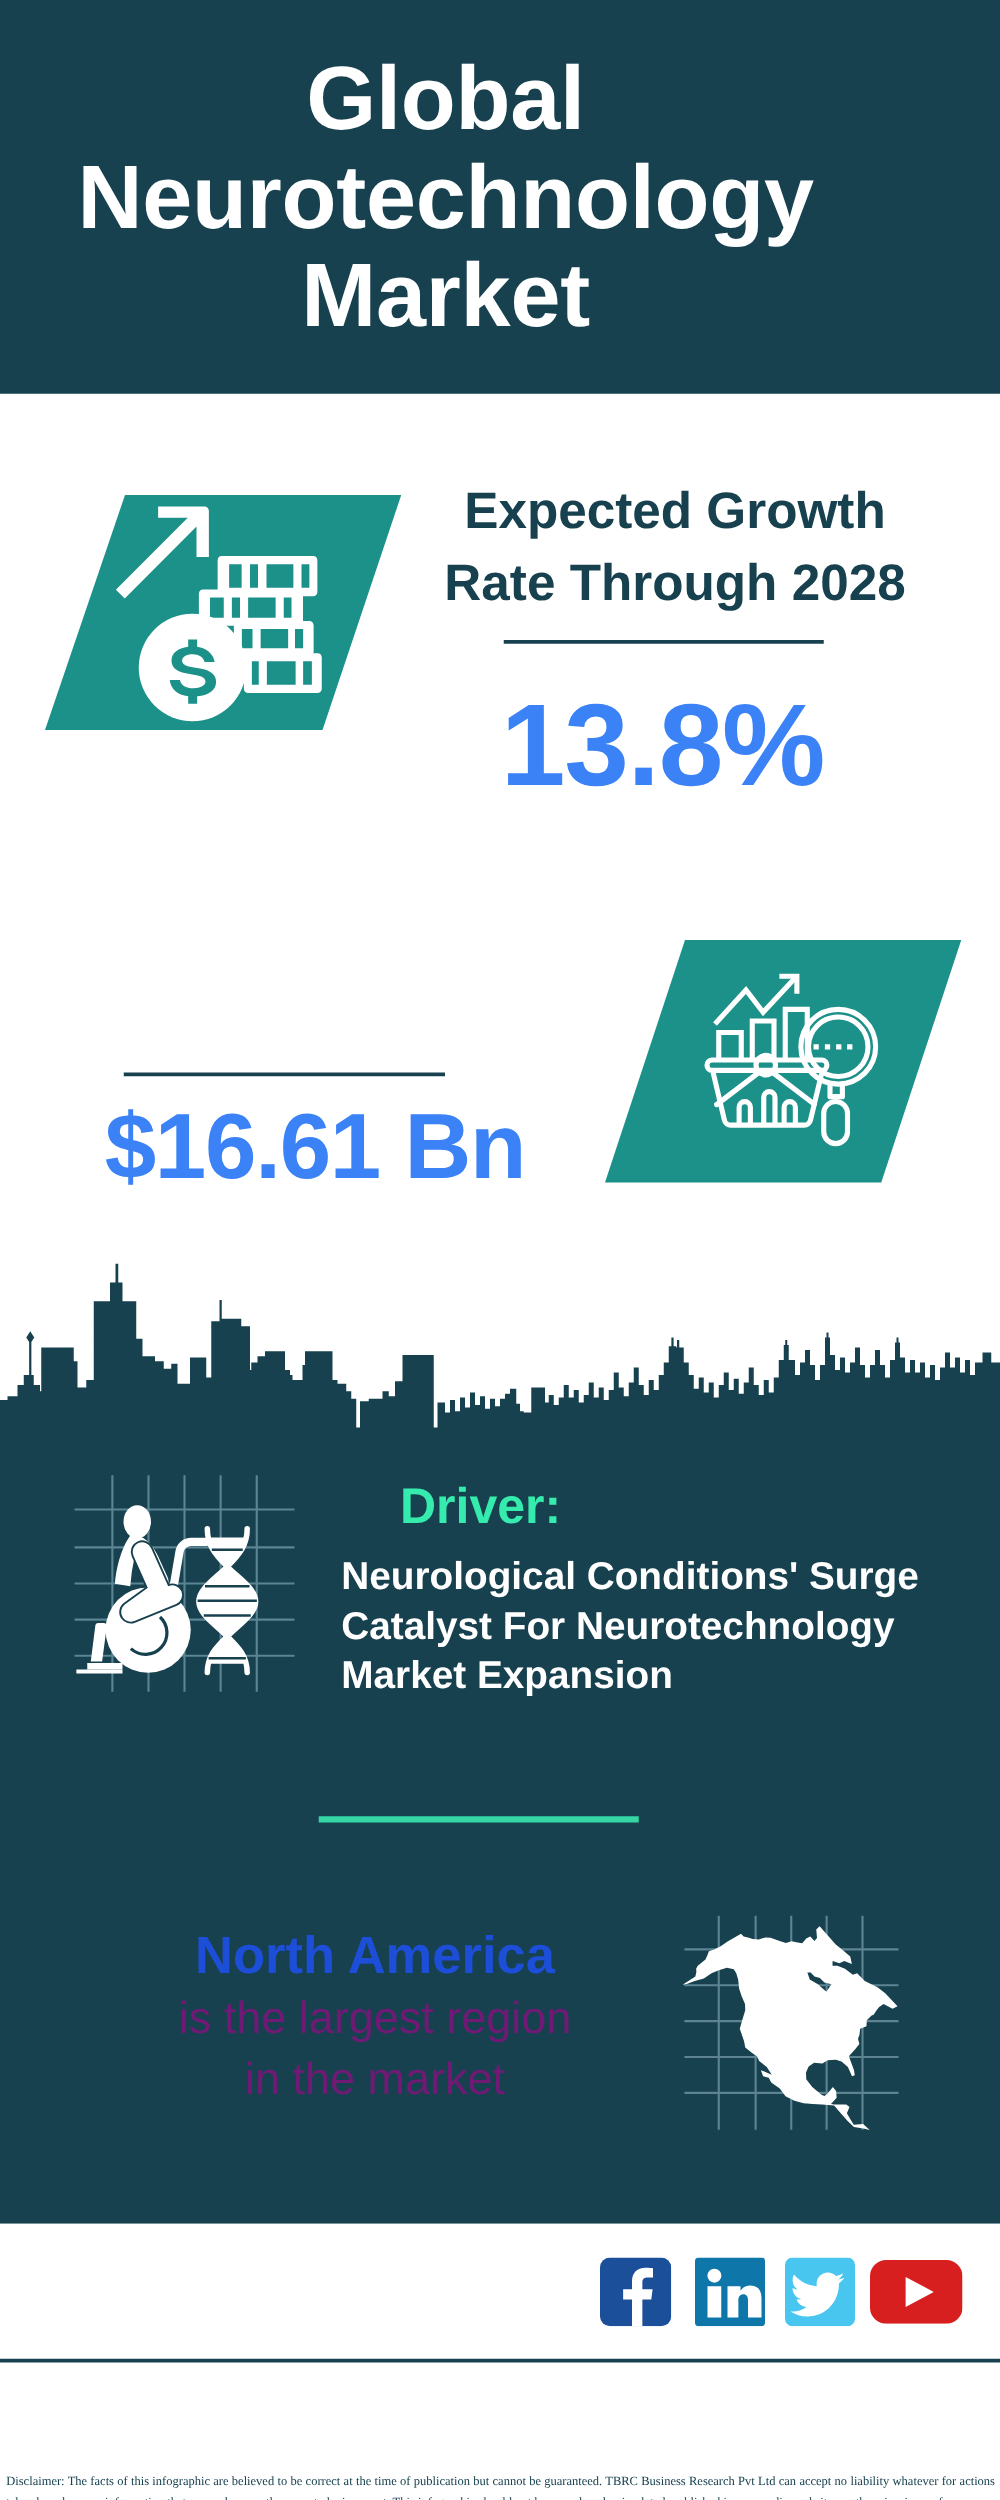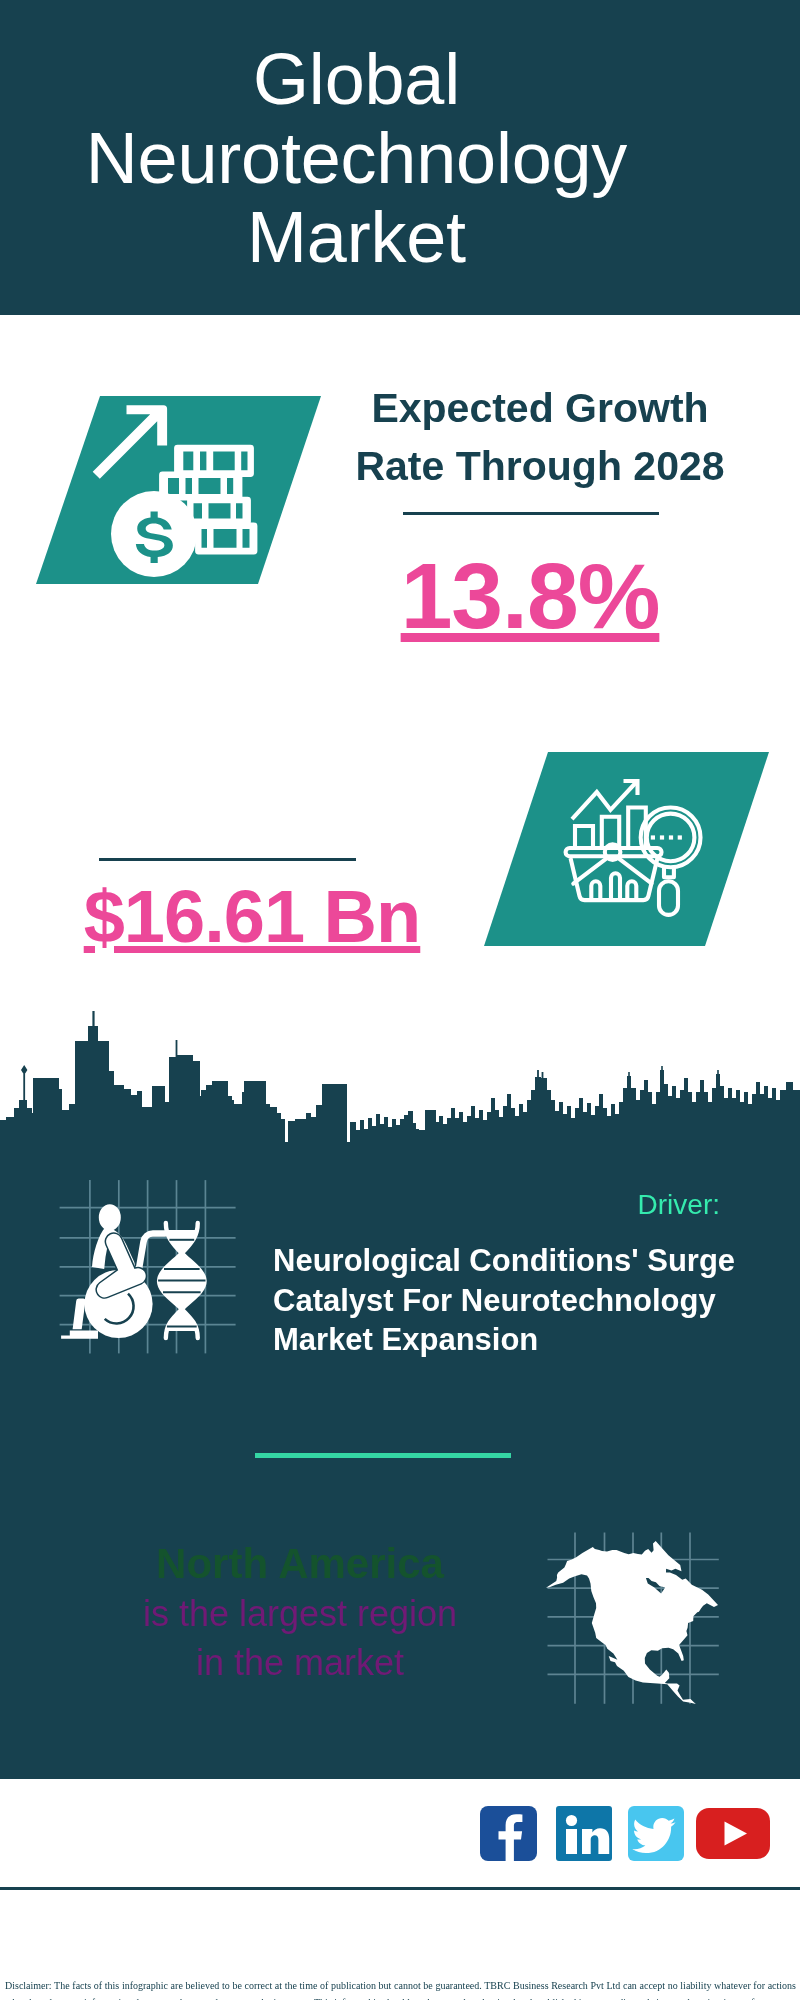--- a/index.html
+++ b/index.html
@@ -3,39 +3,39 @@
 <meta charset="utf-8">
 <style>
   html,body{margin:0;padding:0;}
   body{width:800px;height:2000px;background:#ffffff;font-family:"Liberation Sans",sans-serif;overflow:hidden;
        -webkit-font-smoothing:antialiased;}
   .page{position:relative;width:800px;height:2000px;overflow:hidden;background:#fff;}
 
   
   .hdr{position:absolute;left:0;top:0;width:800px;height:315px;background:#17414F;}
   .hdr-title{position:absolute;left:0;top:40px;width:713px;text-align:center;color:#ffffff;
-             font-size:72px;font-weight:normal;line-height:79px;letter-spacing:-0.2px;}
+             font-size:72px;font-weight:bold;line-height:79px;letter-spacing:-0.2px;}
 
   
   .para{position:absolute;background:#1C9189;}
   .stat-head{position:absolute;color:#17414F;font-size:41px;font-weight:bold;line-height:58px;text-align:center;}
   .rule{position:absolute;background:#17414F;height:3px;}
-  .stat-val{position:absolute;color:#ec4899;font-size:93px;font-weight:bold;line-height:96px;text-align:center;
-            letter-spacing:-1px;text-decoration:underline;}
+  .stat-val{position:absolute;color:#3b82f6;font-size:93px;font-weight:bold;line-height:96px;text-align:center;
+            letter-spacing:-1px;}
 
   
   .dark{position:absolute;left:0;top:1144px;width:800px;height:635px;background:#17414F;}
   .sky{position:absolute;left:0;top:1010px;width:800px;height:136px;}
 
-  .driver-label{position:absolute;color:#35EBAE;font-size:28px;font-weight:normal;text-align:right;line-height:40px;}
+  .driver-label{position:absolute;color:#35EBAE;font-size:40px;font-weight:bold;text-align:left;line-height:40px;}
   .driver-body{position:absolute;color:#ffffff;font-size:31px;font-weight:bold;text-align:left;line-height:39.5px;}
   .mid-rule{position:absolute;background:#35D6A4;height:5px;}
 
   .region-wrap{position:absolute;text-align:center;line-height:49.7px;}
-  .region-name{color:#14532d;font-size:42px;font-weight:bold;line-height:49.7px;height:49.7px;}
+  .region-name{color:#1d4ed8;font-size:42px;font-weight:bold;line-height:49.7px;height:49.7px;}
   .region-rest{color:#701a75;font-size:36px;font-weight:normal;line-height:49.7px;}
 
   
   .foot{position:absolute;left:0;top:1779px;width:800px;height:106px;background:#ffffff;}
   .src{position:absolute;color:#3A8470;font-size:16px;line-height:25px;}
   .footline{position:absolute;left:0;top:1887px;width:800px;height:3px;background:#17414F;}
   .disc{position:absolute;left:5px;top:1977px;width:791px;color:#17414F;font-size:10px;line-height:17.4px;
         text-align:justify;word-break:break-all;font-family:Liberation Serif, serif;}
 </style>
 </head>

